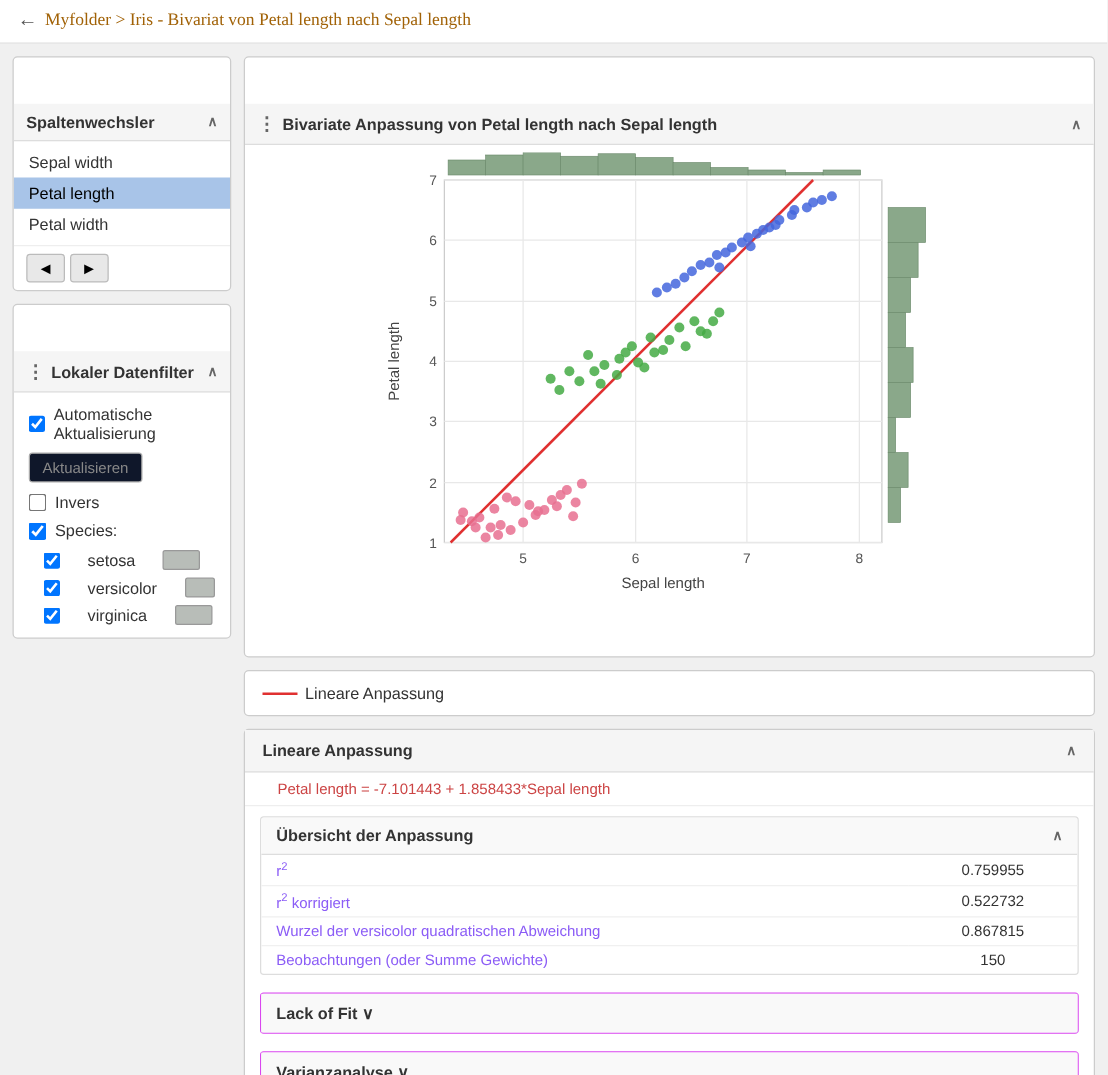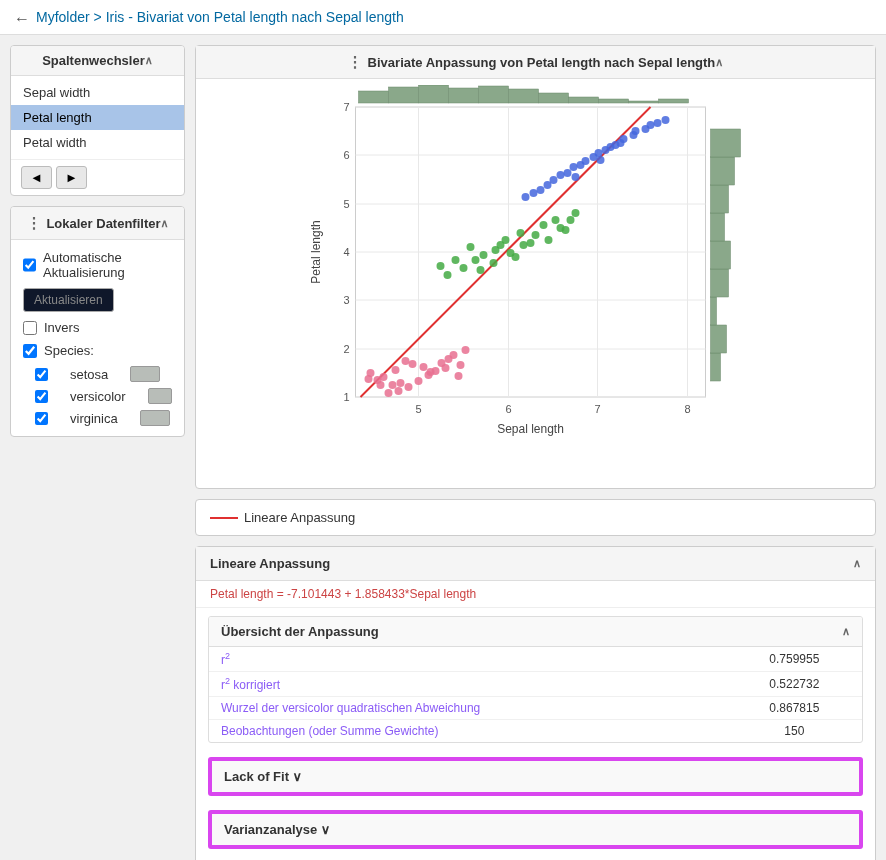--- a/index.html
+++ b/index.html
@@ -21,21 +21,22 @@
       border-bottom: 1px solid #ddd;
       gap: 6px;
     }
     .topbar-back {
       color: #555;
       font-size: 16px;
       cursor: pointer;
     }
     .topbar-title {
       font-size: 14px;
-      color: #0369a1;
+      color: #a16207;
+      font-family: Liberation Serif, serif;
     }
 
     
     .main-layout {
       display: flex;
       padding: 10px;
       gap: 10px;
       background: #f0f0f0;
     }
 
@@ -51,26 +52,27 @@
     .panel-box {
       background: #fff;
       border: 1px solid #ccc;
       border-radius: 4px;
       overflow: hidden;
     }
 
     .panel-header {
       display: flex;
       align-items: center;
-      justify-content: center;
+      justify-content: space-between;
       padding: 7px 10px;
       background: #f5f5f5;
       border-bottom: 1px solid #ddd;
       font-weight: bold;
       font-size: 13px;
+      margin-top: 37px;
     }
 
     .panel-header-left {
       display: flex;
       align-items: center;
       gap: 5px;
     }
 
     .chevron-icon {
       font-size: 11px;
@@ -228,21 +230,21 @@
       align-items: center;
       justify-content: space-between;
       padding: 9px 14px;
       background: #f5f5f5;
       border-bottom: 1px solid #ddd;
       font-weight: bold;
       font-size: 13px;
     }
 
     .fit-equation {
-      padding: 6px 14px;
+      padding: 6px 26px;
       font-size: 12px;
       color: #c44;
       border-bottom: 1px solid #eee;
     }
 
     
     .ubersicht-section {
       border: 1px solid #ddd;
       border-radius: 3px;
       margin: 8px 12px;
@@ -282,21 +284,21 @@
       color: #8b5cf6;
     }
 
     .stats-table td:last-child {
       text-align: center;
       color: #333;
     }
 
     
     .collapsible-section {
-      border: 4px solid #d946ef;
+      border: 1px solid #d946ef;
       border-radius: 3px;
       margin: 14px 12px;
     }
 
     .collapsible-header {
       display: flex;
       align-items: center;
       justify-content: space-between;
       padding: 8px 12px;
       background: #f9f9f9;

